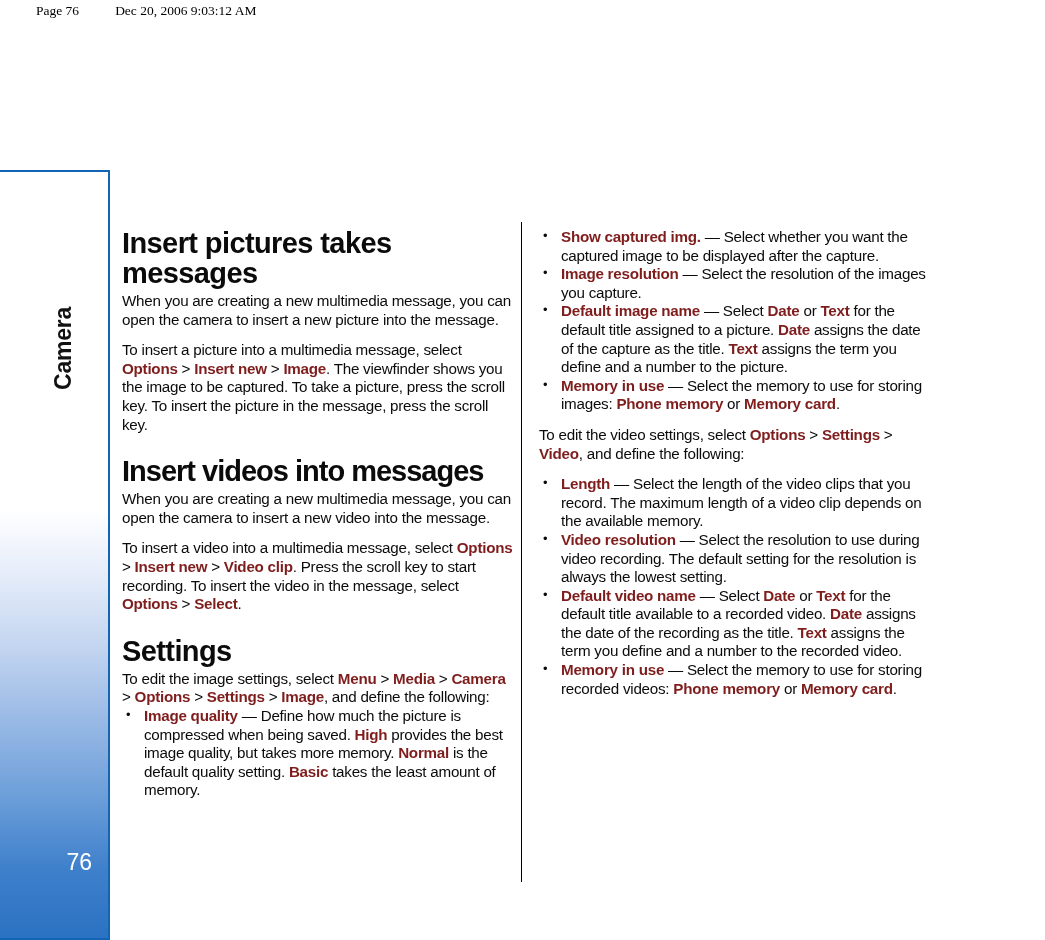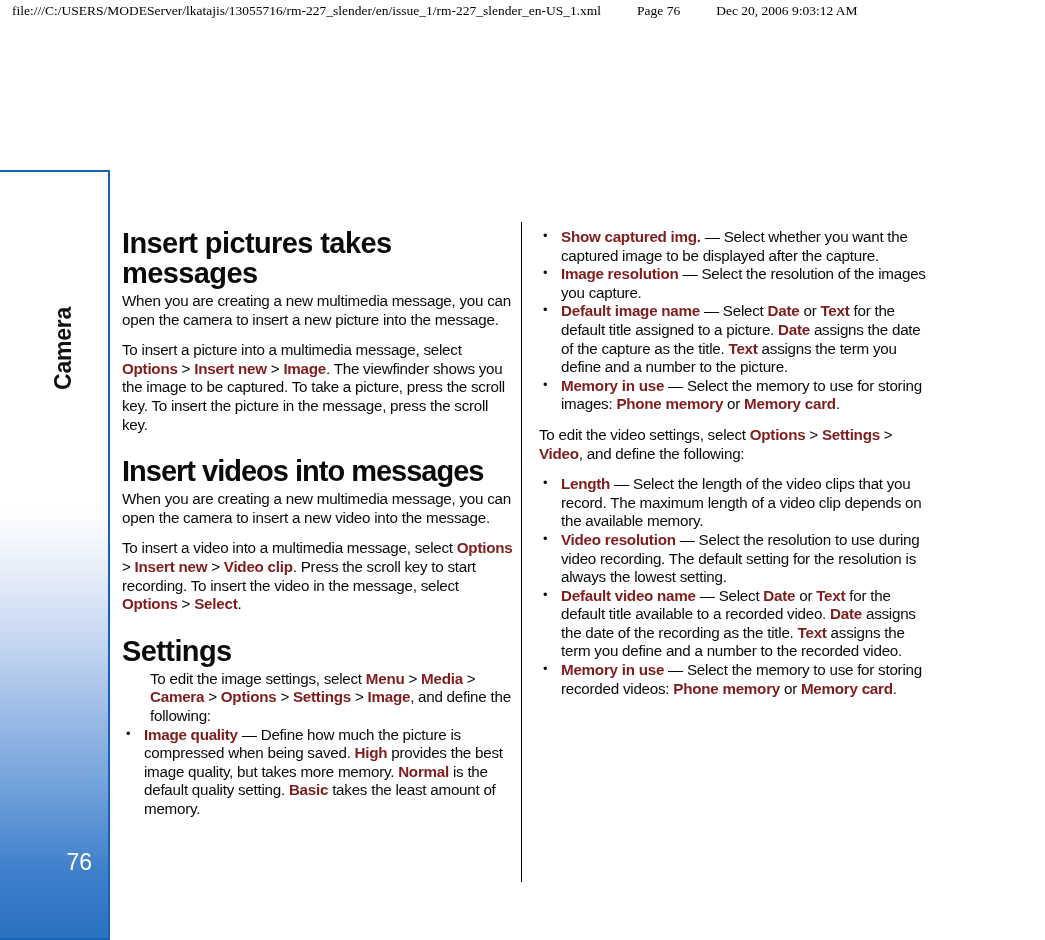--- a/index.html
+++ b/index.html
@@ -122,21 +122,21 @@
   .h1.spaced-top { margin-top: 22px; }
 
   p.para {
     font-family: Liberation Sans, sans-serif;
     font-size: 15.2px;
     line-height: 18.6px;
     color: #0b0b0b;
     margin: 0 0 12px 0;
     letter-spacing: -0.25px;
   }
-  p.para.nogap { margin-bottom: 0; margin-left: 28px; }
+  p.para.nogap { margin-bottom: 0; }
 
   ul.bullets {
     list-style: none;
     margin: 0 0 12px 0;
     padding: 0;
   }
   ul.bullets li {
     position: relative;
     padding-left: 22px;
     font-family: "Liberation Sans", sans-serif;
@@ -161,21 +161,20 @@
   }
   span.gt {
     color: #0b0b0b;
     font-weight: normal;
   }
 </style>
 </head>
 <body>
 
 <div id="print-header">
-  <span class="hdr-url">file:///C:/USERS/MODEServer/lkatajis/13055716/rm-227_slender/en/issue_1/rm-227_slender_en-US_1.xml</span>
   <span class="hdr-page">Page 76</span>
   <span class="hdr-date">Dec 20, 2006 9:03:12 AM</span>
 </div>
 
 <div id="chapter-tab">
   <div id="chapter-label">Camera</div>
   <div id="page-number">76</div>
 </div>
 
 <div id="content">

